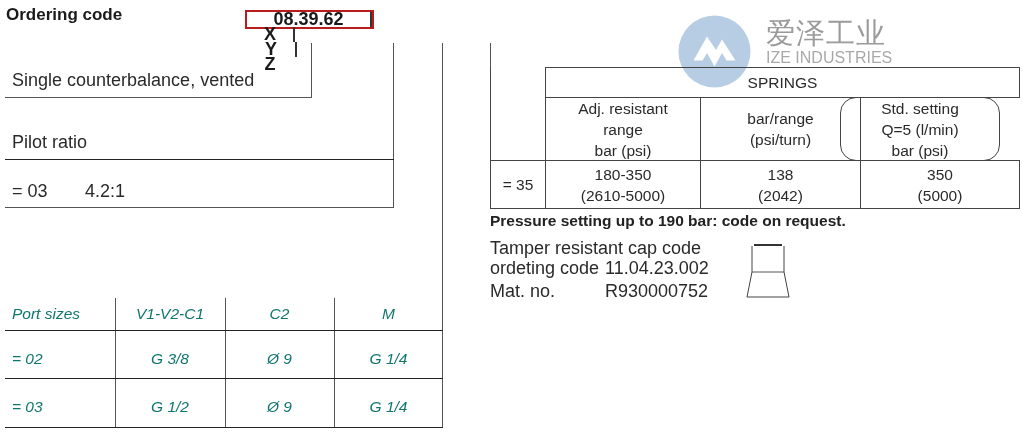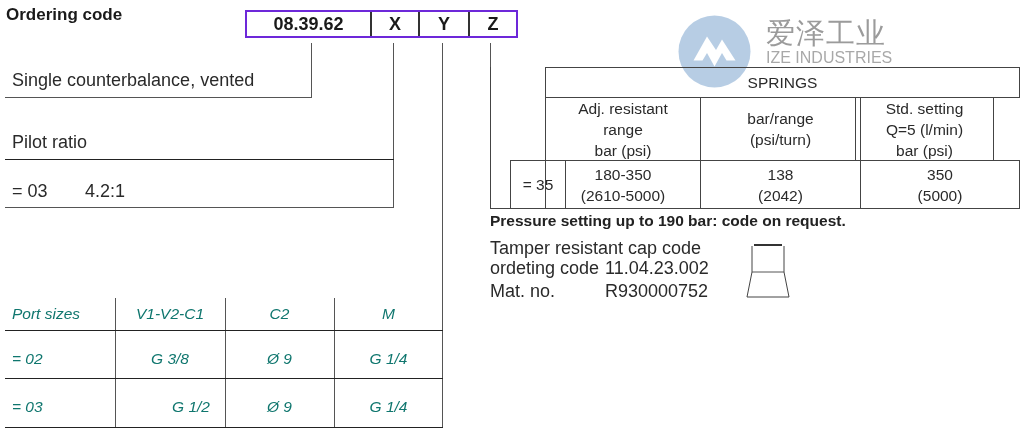--- a/index.html
+++ b/index.html
@@ -1,20 +1,20 @@
 <!DOCTYPE html>
 <html><head>
 <meta charset="utf-8">
 <style>
   * { box-sizing: border-box; margin: 0; padding: 0; }
   html, body { width: 1023px; height: 433px; background: #ffffff; overflow: hidden; }
   body { position: relative; font-family: "Liberation Sans", "DejaVu Sans", sans-serif; color: #222; }
   .abs { position: absolute; }
   .title { left: 6px; top: 5px; font-size: 17px; font-weight: bold; color: #1a1a1a; }
-  .code-box { left: 245px; top: 10px; height: 28px; display: flex; border: 2px solid #6d28d9; }
+  .code-box { left: 245px; top: 10px; height: 19px; display: flex; border: 2px solid #b91c1c; flex-direction: column; }
   .code-cell { display: flex; align-items: center; justify-content: center; font-weight: bold; font-size: 18px; color: #1a1a1a; border-right: 2px solid #333; height: 100%; }
   .code-cell:last-child { border-right: none; }
   .vline { position: absolute; width: 1px; background: #555; }
   .hline { position: absolute; height: 1px; background: #555; }
   .hline.dark { background: #222; }
   .txt { position: absolute; font-size: 18px; color: #2a2a2a; white-space: nowrap; }
 
   
   .springs { position: absolute; left: 490px; top: 67px; width: 530px; height: 142px; }
   .springs .cell { position: absolute; border: 1px solid #444; display: flex; flex-direction: column; align-items: center; justify-content: center; text-align: center; font-size: 15.5px; line-height: 21px; color: #2a2a2a; }
@@ -69,21 +69,21 @@
   <div class="pc center" style="left:110px; width:110px; top:0; height:32px;">V1-V2-C1</div>
   <div class="pc center" style="left:220px; width:109px; top:0; height:32px;">C2</div>
   <div class="pc center" style="left:329px; width:109px; top:0; height:32px;">M</div>
 
   <div class="pc" style="left:7px; top:42px; height:38px;">= 02</div>
   <div class="pc center" style="left:110px; width:110px; top:42px; height:38px;">G 3/8</div>
   <div class="pc center" style="left:220px; width:109px; top:42px; height:38px;">Ø 9</div>
   <div class="pc center" style="left:329px; width:109px; top:42px; height:38px;">G 1/4</div>
 
   <div class="pc" style="left:7px; top:90px; height:38px;">= 03</div>
-  <div class="pc center" style="left:110px; width:110px; top:90px; height:38px;margin-left:21px;">G 1/2</div>
+  <div class="pc center" style="left:110px; width:110px; top:90px; height:38px;">G 1/2</div>
   <div class="pc center" style="left:220px; width:109px; top:90px; height:38px;">Ø 9</div>
   <div class="pc center" style="left:329px; width:109px; top:90px; height:38px;">G 1/4</div>
 </div>
 
 <svg class="watermark" viewBox="0 0 100 100">
   <circle cx="50" cy="50" r="48" fill="#7ea6cf"></circle>
   <path d="M22 62 L40 30 L52 48 L60 34 L78 62 L66 62 L60 52 L50 70 L40 52 L34 62 Z" fill="#ffffff"></path>
 </svg>
 <div class="txt wm-cn">爱泽工业</div>
 <div class="txt wm-en">IZE INDUSTRIES</div>
@@ -99,27 +99,27 @@
 
   <div class="cell" style="left:55px; top:30px; width:156px; height:64px;">
     <span>Adj. resistant</span>
     <span>range</span>
     <span>bar (psi)</span>
   </div>
   <div class="cell" style="left:210px; top:30px; width:161px; height:64px;">
     <span>bar/range</span>
     <span>(psi/turn)</span>
   </div>
-  <div class="cell" style="left:365px; top:30px; width:139px; height:64px;">
+  <div class="cell" style="left:350px; top:30px; width:160px; height:64px;border-radius:16px;">
     <span>Std. setting</span>
     <span>Q=5 (l/min)</span>
     <span>bar (psi)</span>
   </div>
 
-  <div class="cell" style="left:0; top:93px; width:56px; height:49px;margin-left:20px;">
+  <div class="cell" style="left:0; top:93px; width:56px; height:49px;">
     <span>= 35</span>
   </div>
   <div class="cell" style="left:55px; top:93px; width:156px; height:49px;">
     <span>180-350</span>
     <span>(2610-5000)</span>
   </div>
   <div class="cell" style="left:210px; top:93px; width:161px; height:49px;">
     <span>138</span>
     <span>(2042)</span>
   </div>

